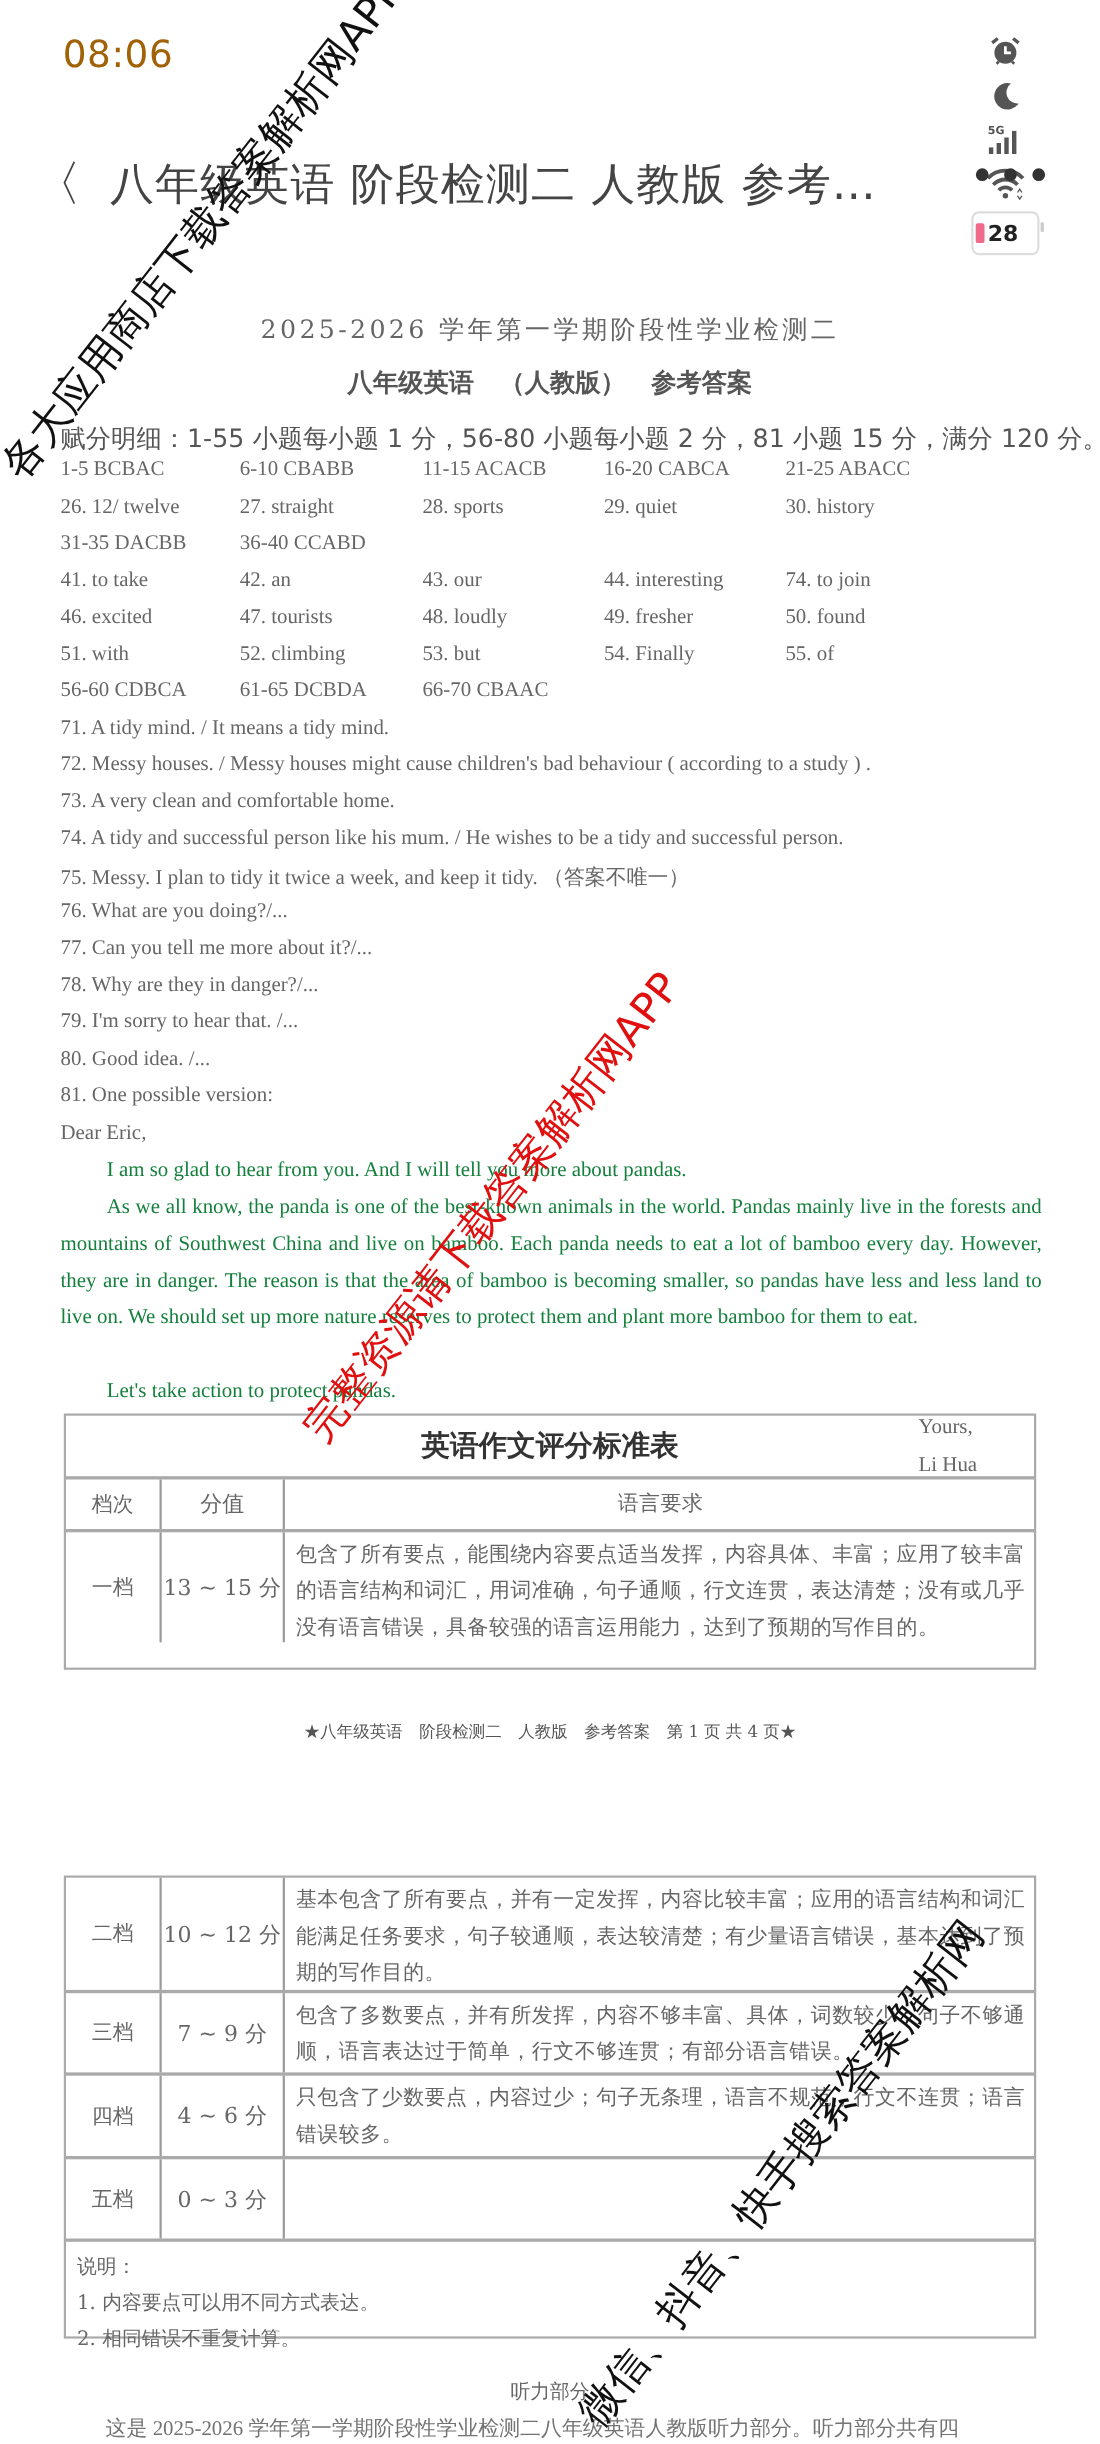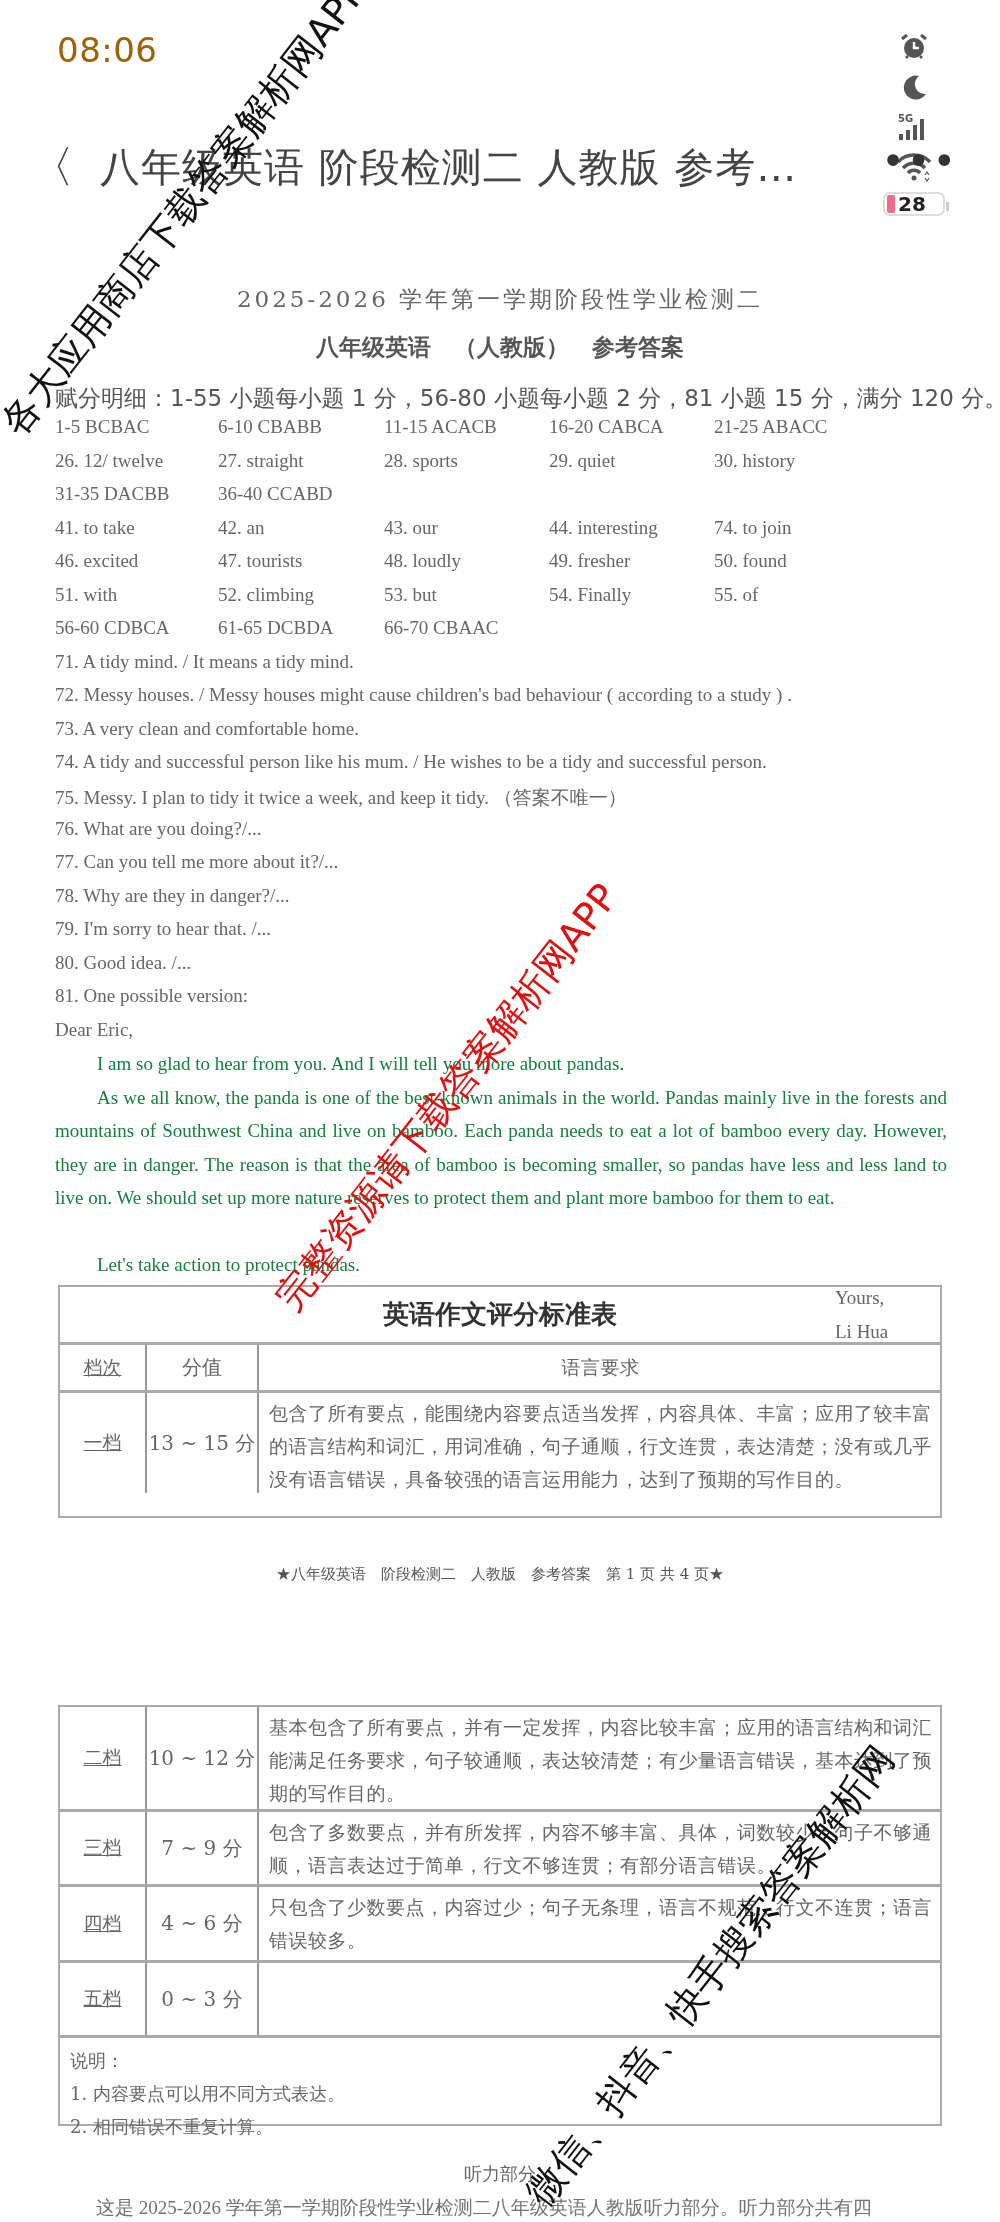--- a/index.html
+++ b/index.html
@@ -2,41 +2,41 @@
 <html><head>
 <meta charset="utf-8">
 <style>
   html,body{margin:0;padding:0;background:#fff;}
   body{width:1000px;height:2222px;position:relative;overflow:hidden;font-family:"Liberation Serif","DejaVu Serif",serif;color:#555;}
   .abs{position:absolute;white-space:nowrap;}
   
   .status-time{left:57px;top:30px;font-family:"DejaVu Sans",sans-serif;font-size:34px;color:#a16207;letter-spacing:0.5px;}
   .status-icons{right:55px;top:32px;display:flex;align-items:center;gap:10px;color:#444;font-family:"DejaVu Sans",sans-serif;flex-direction:column;}
   .ico{display:inline-flex;align-items:center;justify-content:center;}
-  .battery{width:62px;height:24px;border:2px solid #ddd;border-radius:7px;display:flex;align-items:center;position:relative;box-sizing:border-box;padding:2px;}
+  .battery{width:62px;height:40px;border:2px solid #ddd;border-radius:7px;display:flex;align-items:center;position:relative;box-sizing:border-box;padding:2px;}
   .battery .fill{width:8px;height:18px;background:#f06a8c;border-radius:2px;margin-right:3px;}
   .battery .lvl{font-size:20px;font-weight:bold;color:#222;}
   .battery::after{content:"";position:absolute;right:-6px;top:8px;width:3px;height:9px;background:#ccc;border-radius:1px;}
   
   .nav-back{left:30px;top:138px;font-size:44px;color:#444;font-family:"DejaVu Sans",sans-serif;cursor:pointer;}
   .nav-title{left:100px;top:140px;font-size:40px;color:#444;font-family:"DejaVu Sans",sans-serif;letter-spacing:1px;}
   .nav-more{right:42px;top:138px;font-size:40px;color:#333;font-family:"DejaVu Sans",sans-serif;letter-spacing:2px;cursor:pointer;}
   
   .h1{left:0;width:1000px;text-align:center;top:284px;font-size:23px;color:#666;letter-spacing:3px;font-family:"DejaVu Serif",serif;}
   .h2{left:0;width:1000px;text-align:center;top:332px;font-size:23px;color:#555;font-weight:bold;font-family:"DejaVu Sans",sans-serif;}
   .scoring{left:55px;top:383px;font-size:23px;color:#555;font-family:"DejaVu Sans",sans-serif;}
   .ans{font-size:19px;color:#666;font-family:"Liberation Serif",serif;}
   .line{left:55px;font-size:19px;color:#666;font-family:"Liberation Serif",serif;}
   .para{left:55px;width:892px;font-size:19px;line-height:33.4px;color:#15803d;text-align:justify;white-space:normal;font-family:"Liberation Serif",serif;text-indent:42px;}
   
   .tbl{position:absolute;left:58px;width:884px;border:2px solid #aaa;box-sizing:border-box;font-family:"DejaVu Serif",serif;color:#666;}
   .tbl .title{height:55px;border-bottom:3px solid #aaa;display:flex;align-items:center;justify-content:center;font-size:26px;font-weight:bold;color:#333;font-family:"DejaVu Sans",sans-serif;}
   .row{display:flex;border-bottom:3px solid #aaa;}
   .row:last-child{border-bottom:none;}
-  .c1{width:85px;border-right:2px solid #999;display:flex;align-items:center;justify-content:center;font-size:19px;flex:none;text-decoration:underline;}
+  .c1{width:85px;border-right:2px solid #999;display:flex;align-items:center;justify-content:center;font-size:19px;flex:none;}
   .c2{width:110px;border-right:2px solid #999;display:flex;align-items:center;justify-content:center;font-size:20px;flex:none;}
   .c3{flex:1;padding:4px 8px 4px 10px;font-size:19px;line-height:33px;letter-spacing:0.5px;}
   .c3.center{text-align:left;}
   .note{padding:6px 10px;font-size:18px;line-height:33px;}
   .footer{left:0;width:1000px;text-align:center;top:1565px;font-size:15px;color:#555;font-family:"DejaVu Serif",serif;}
   .listen-h{left:0;width:1000px;text-align:center;top:2162px;font-size:18px;color:#666;}
   .listen-p{left:96px;top:2195px;font-size:19px;color:#737373;}
   
   .wm{position:absolute;white-space:nowrap;font-family:"DejaVu Sans",sans-serif;transform-origin:left bottom;pointer-events:none;}
   .wm1{left:30px;top:395px;font-size:38px;color:#111;transform:rotate(-52deg);}

